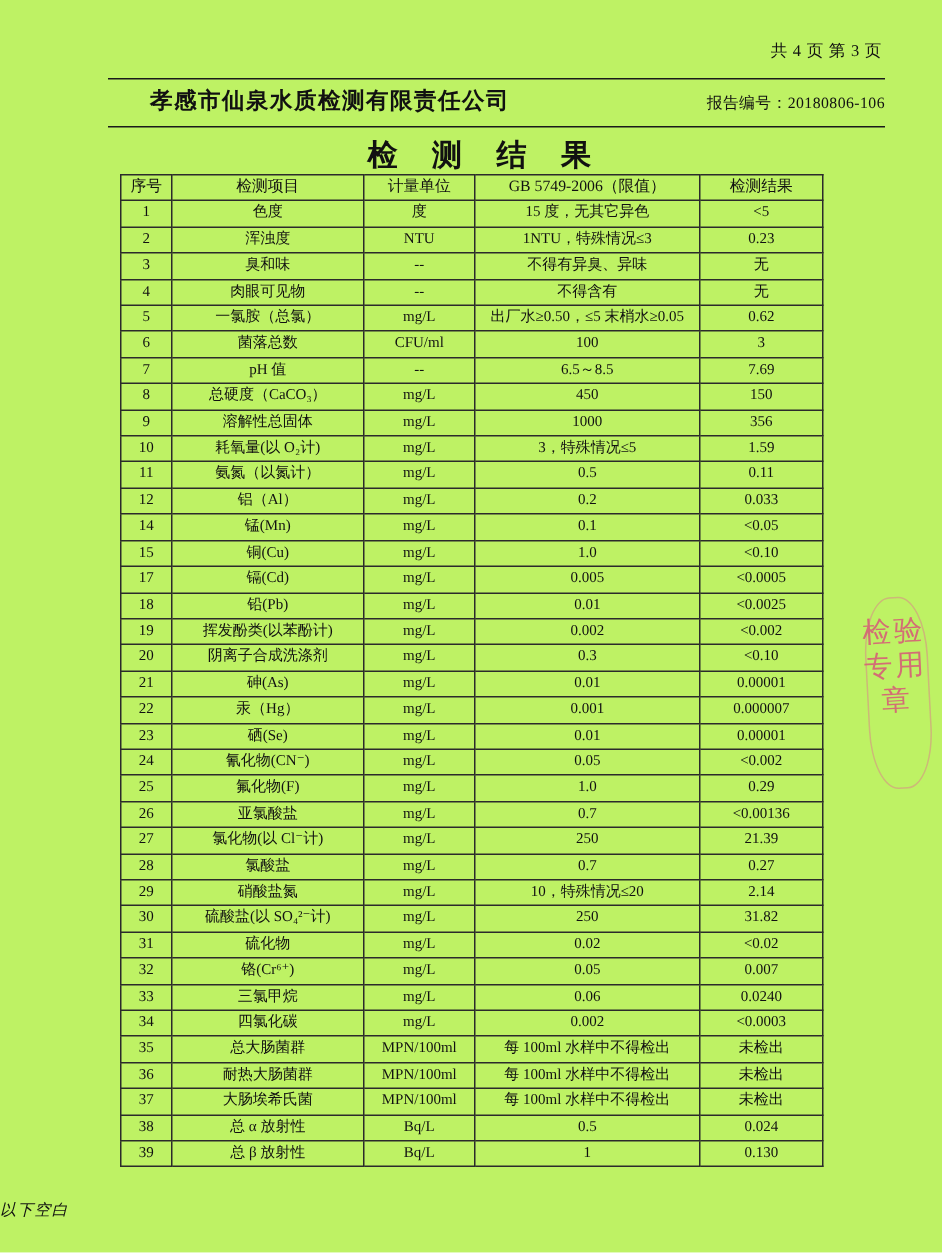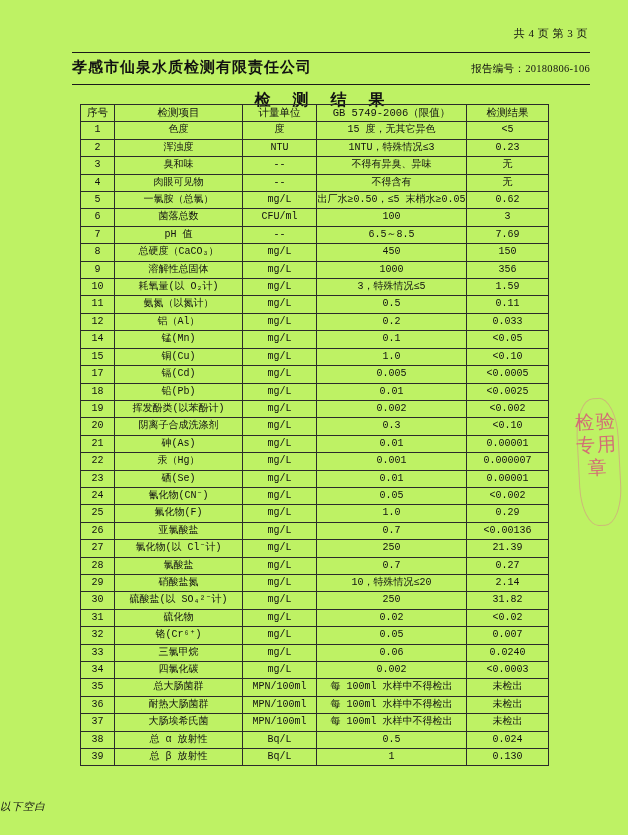--- a/index.html
+++ b/index.html
@@ -43,52 +43,52 @@
     top: 58px;
     height: 26px;
     display: flex;
     align-items: flex-start;
     justify-content: space-between;
   }
   .company {
     font-size: 15px;
     font-weight: bold;
     letter-spacing: 1px;
+    margin-left: 28px;
   }
   .report-no {
     font-size: 10.5px;
     padding-top: 4px;
     letter-spacing: 0.3px;
     text-align: right;
   }
   .header-rule2 {
     position: absolute;
     left: 72px;
     right: 38px;
     top: 84px;
     border-top: 1.2px solid #1a1a1a;
   }
   .doc-title {
     position: absolute;
     left: 0; right: 0;
     top: 90px;
     text-align: center;
-    font-size: 16px;
+    font-size: 20px;
     font-weight: bold;
     letter-spacing: 9px;
     padding-left: 20px;
   }
   table.results {
     position: absolute;
     left: 80px;
-    top: 104px;
+    top: 116px;
     width: 468px;
     border-collapse: collapse;
     table-layout: fixed;
-    font-family: Liberation Mono, monospace;
   }
   table.results th, table.results td {
     border: 1px solid #2b2b2b;
     font-size: 10px;
     text-align: center;
     padding: 0;
     height: 16.4px;
     line-height: 16.4px;
     overflow: hidden;
     white-space: nowrap;

